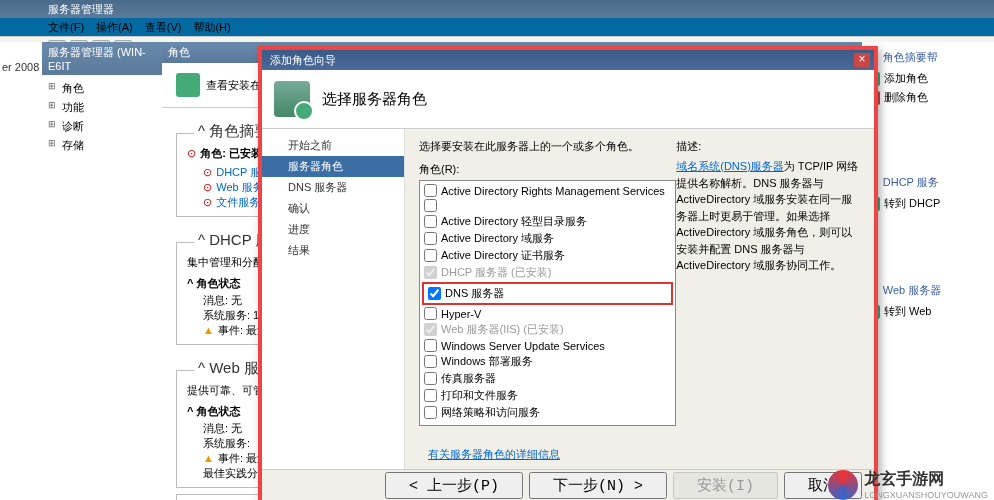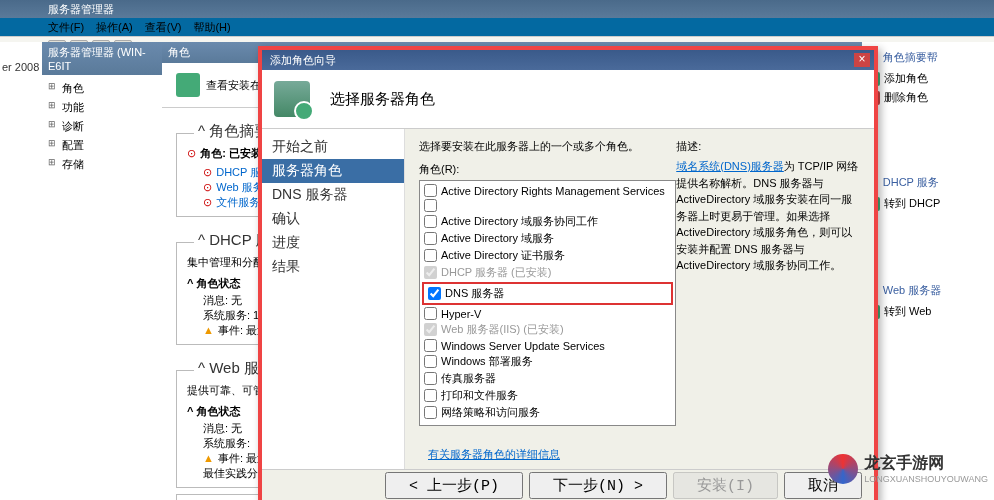--- a/index.html
+++ b/index.html
@@ -30,42 +30,42 @@
 .right-col .grp{margin:8px 4px}
 .right-col .grp-title{font-weight:normal;color:#3a5fa0;font-size:11px;margin-bottom:4px}
 .right-col .itm{display:flex;align-items:center;gap:4px;padding:2px 0;font-size:11px}
 .right-col .ico{width:14px;height:14px;border-radius:2px}
 .dialog{position:absolute;left:258px;top:46px;width:612px;height:450px;background:#f0f0e8;border:4px solid #ef4444;box-shadow:3px 3px 8px rgba(0,0,0,.3)}
 .dlg-title{height:20px;background:linear-gradient(#3a5a8a,#4a6a9a);color:#fff;display:flex;align-items:center;justify-content:space-between;padding:0 4px 0 8px;font-size:11px}
 .dlg-close{width:16px;height:14px;background:#c44;color:#fff;text-align:center;line-height:12px;cursor:pointer;font-size:12px}
 .dlg-hdr{height:58px;background:#fff;border-bottom:1px solid #ccc;display:flex;align-items:center;padding-left:12px;gap:12px}
 .dlg-hdr .big-ico{width:36px;height:36px;background:linear-gradient(#7a9,#486);border-radius:4px;position:relative}
 .dlg-hdr .big-ico:after{content:"";position:absolute;right:-4px;bottom:-4px;width:16px;height:16px;background:#4a7;border-radius:50%;border:2px solid #fff}
-.dlg-hdr h2{margin:8px;font-size:15px;font-weight:normal}
+.dlg-hdr h2{margin:0;font-size:15px;font-weight:normal}
 .dlg-body{display:flex;height:340px}
 .dlg-nav{width:142px;background:#fff;border-right:1px solid #ddd;padding-top:6px}
-.dlg-nav div{padding:3px 10px;font-size:14px;color:#333}
+.dlg-nav div{padding:3px 26px;font-size:11px;color:#333}
 .dlg-nav .sel{background:#3a6ea5;color:#fff}
 .dlg-main{flex:1;background:#f0f0e8;padding:10px 14px;display:flex;gap:0}
 .roles-col{flex:1.4}
 .roles-lbl{font-size:11px;margin-bottom:3px}
 .roles-box{background:#fff;border:1px solid #888;height:240px;overflow:auto;padding:2px}
 .role-item{display:flex;align-items:center;gap:4px;padding:1px 2px;font-size:11px}
 .role-item.dim{color:#999}
 .role-item input{margin:0}
 .red-hl{border:2px solid #d33;padding:1px 2px;margin:1px 0}
 .desc-col{flex:1;font-size:11px}
 .desc-col .lbl{margin-bottom:4px}
 .desc-col .txt{line-height:1.5}
 .link2{color:#0066cc;text-decoration:underline;cursor:pointer}
 .dlg-foot{height:30px;border-top:1px solid #ccc;display:flex;align-items:center;justify-content:flex-end;gap:6px;padding-right:12px;background:#f0f0e8}
 .dlg-foot button{font-size:15px;padding:2px 22px;font-family:Liberation Mono, monospace}
 .dlg-foot button:disabled{color:#999}
 .help-link{position:absolute;bottom:38px;left:166px;font-size:11px}
-.watermark{position:absolute;right:6px;bottom:16px;display:flex;align-items:center;gap:6px;font-size:16px;font-weight:bold;color:#333}
+.watermark{position:absolute;right:6px;bottom:0;display:flex;align-items:center;gap:6px;font-size:16px;font-weight:bold;color:#333}
 .watermark .logo{width:30px;height:30px;border-radius:50%;background:conic-gradient(#e33,#36c,#e33)}
 .watermark .url{font-size:9px;color:#999;font-weight:normal;display:block}
 </style>
 </head>
 <body>
 
 <div class="titlebar">
   <span>服务器管理器</span>
 </div>
 <div class="menubar">
@@ -84,21 +84,20 @@
 <div class="left-tree">
   <div>er 2008</div>
 </div>
 
 <div class="srv-tree">
   <div class="srv-tree-hdr">服务器管理器 (WIN-E6IT</div>
   <ul id="srv-tree-ul">
       <li>角色</li>
       <li>功能</li>
       <li>诊断</li>
-      <li>配置</li>
       <li>存储</li>
     </ul>
 </div>
 
 <div class="content">
   <div class="content-hdr">角色</div>
   <div class="panel-top">
     <div class="icon"></div>
     <span>查看安装在服</span>
   </div>
@@ -190,21 +189,21 @@
         <div class="roles-box" id="roles-box">
             <div class="role-item">
               <input type="checkbox" style="">
               <span>Active Directory Rights Management Services</span>
             </div>
             <div class="role-item">
               <input type="checkbox" style="">
             </div>
             <div class="role-item">
               <input type="checkbox" style="">
-              <span>Active Directory 域服务协同工作</span>
+              <span>Active Directory 轻型目录服务</span>
             </div>
             <div class="role-item">
               <input type="checkbox" style="">
               <span>Active Directory 域服务</span>
             </div>
             <div class="role-item">
               <input type="checkbox" style="">
               <span>Active Directory 证书服务</span>
             </div>
             <div class="role-item dim">

